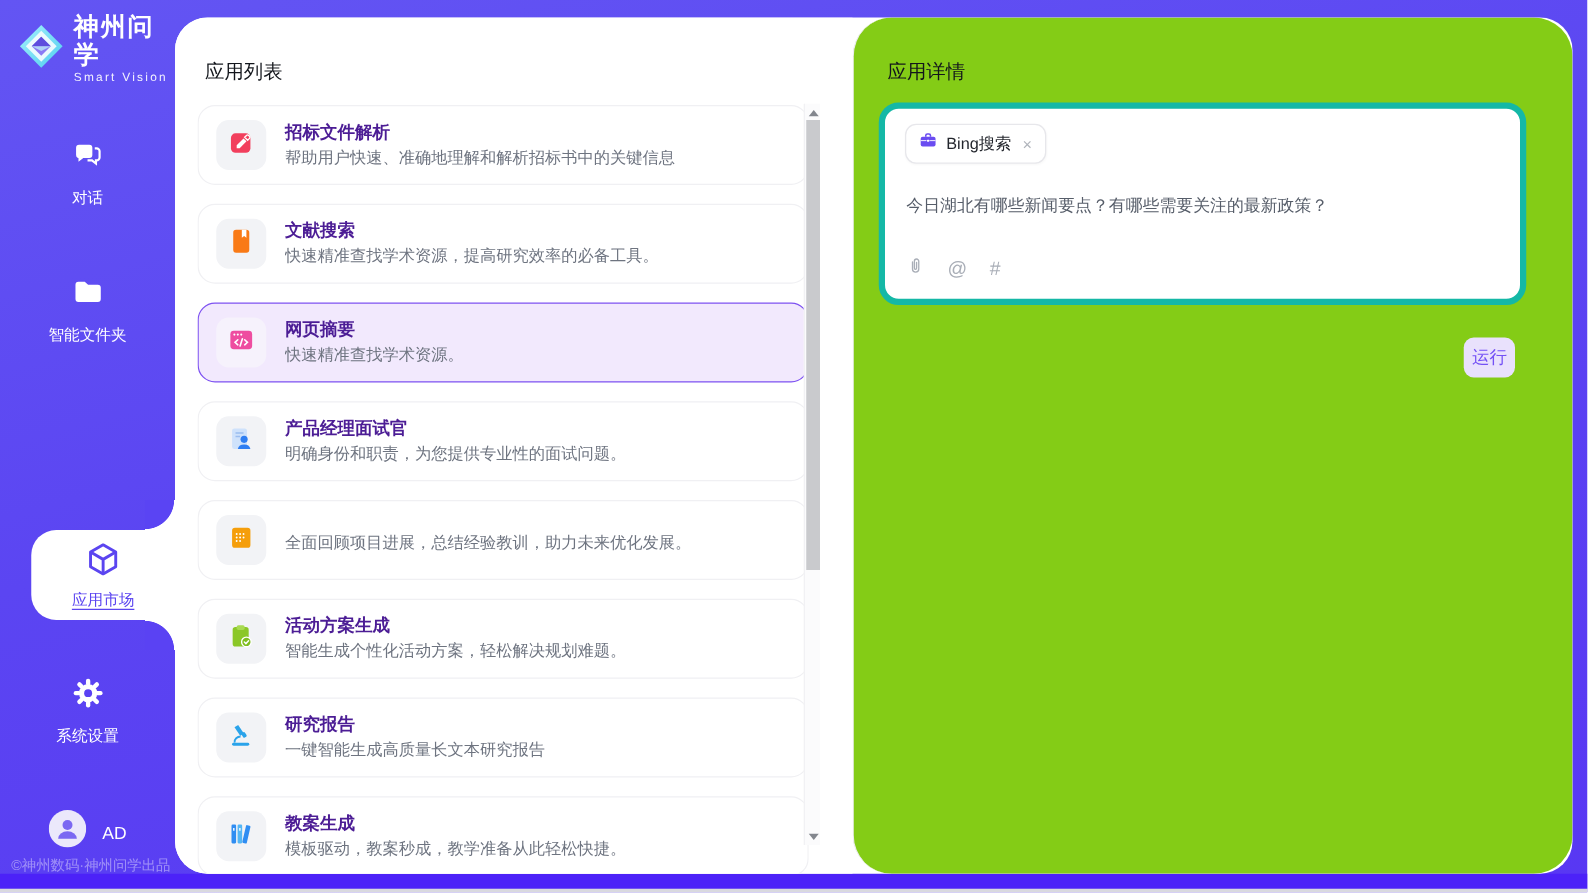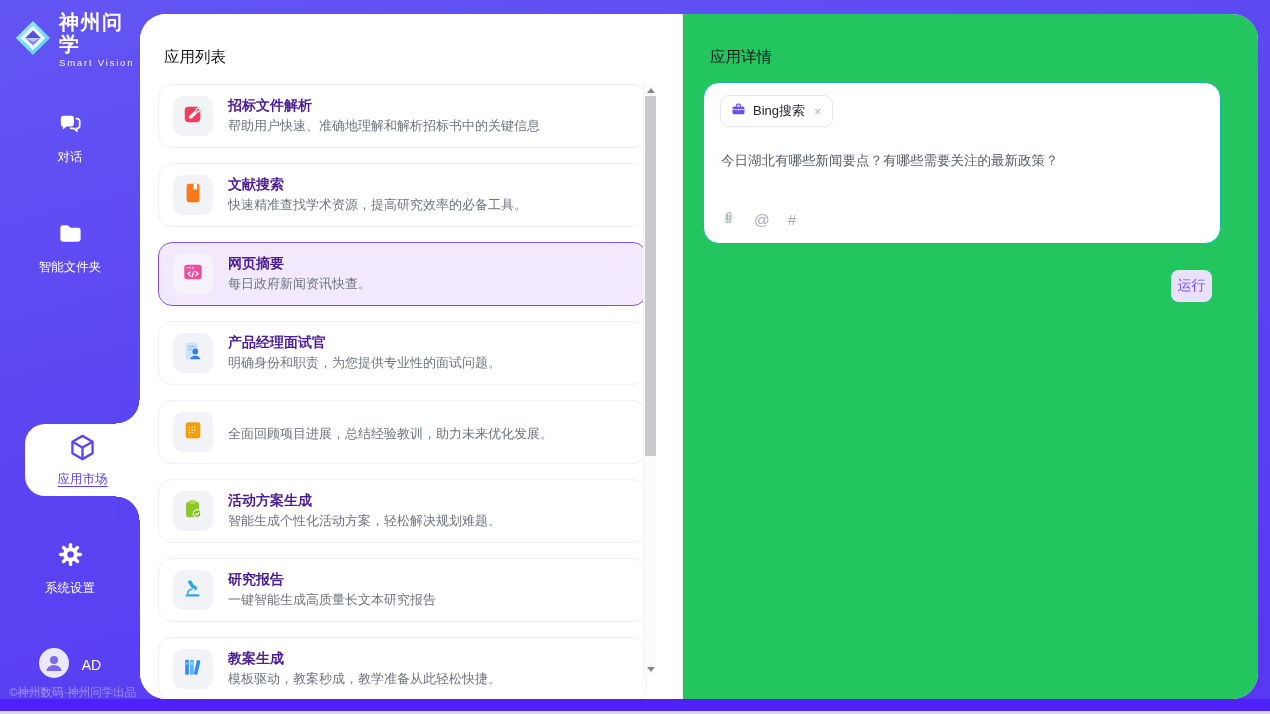--- a/index.html
+++ b/index.html
@@ -36,21 +36,21 @@
   .user-row{position:absolute;left:0;top:648px;width:140px;display:flex;align-items:center;
             justify-content:center;gap:13px;}
   .user-initials{color:#fff;font-size:14px;}
   .copyright{position:absolute;left:9px;top:685px;width:150px;font-size:11.5px;
              color:rgba(255,255,255,.42);white-space:nowrap;}
 
   
   .panel{position:absolute;left:140px;top:14px;width:1118px;height:685px;border-radius:26px;
          background:#fff;display:flex;overflow:hidden;z-index:2;}
   .list-pane{position:relative;width:542px;background:#fff;flex:none;}
-  .detail-pane{position:relative;flex:1;background:#22c55e;border-left:1px solid #ececf0;}
+  .detail-pane{position:relative;flex:1;background:#84cc16;border-left:1px solid #ececf0;border-radius:31px;}
   .pane-title{position:absolute;left:17px;top:26px;margin:7px;font-size:15.5px;font-weight:400;color:#13161c;}
   .detail-pane .pane-title{left:20px;}
 
   
   .cards{position:absolute;left:18px;top:69px;width:489px;bottom:0;display:flex;
          flex-direction:column;gap:15px;overflow:hidden;padding-top:1px;box-sizing:border-box;}
   .app-card{flex:none;height:64px;box-sizing:border-box;background:#fff;border:1px solid #f0f0f3;
             border-radius:14px;display:flex;align-items:center;gap:15px;padding:0 14px;cursor:pointer;}
   .app-card.selected{background:#f2e9fd;border:1px solid #7e52f1;}
   .tile{flex:none;width:40px;height:40px;border-radius:10px;background:#f2f3f6;
@@ -66,21 +66,21 @@
   .sb-arrow{position:absolute;left:0;width:13px;height:14px;display:flex;align-items:center;justify-content:center;}
   .sb-up{top:0;} .sb-down{bottom:0;}
   .tri-up{width:0;height:0;border-left:4px solid transparent;border-right:4px solid transparent;
           border-bottom:5px solid #83878e;}
   .tri-down{width:0;height:0;border-left:4px solid transparent;border-right:4px solid transparent;
           border-top:5px solid #83878e;}
   .sb-thumb{position:absolute;left:1px;top:13px;width:11px;height:360px;background:#c9cacd;}
 
   
   .input-card{position:absolute;left:20px;top:68px;width:518px;height:162px;background:#fff;
-              border:1px solid #14b8a6;border-radius:16px;box-sizing:border-box;}
+              border:5px solid #14b8a6;border-radius:16px;box-sizing:border-box;}
   .chip{position:absolute;left:16px;top:12px;height:30px;display:inline-flex;align-items:center;
         gap:7px;padding:0 10px;background:#fff;border:1px solid #e7e7eb;border-radius:9px;
         box-shadow:0 1px 2px rgba(0,0,0,.03);cursor:pointer;}
   .chip-label{font-size:13px;color:#23262d;}
   .chip-close{font-size:13px;color:#b0b4bb;margin-left:2px;cursor:pointer;line-height:1;}
   .prompt{position:absolute;left:17px;top:68px;right:16px;font-size:13.5px;color:#565d69;line-height:1.5;}
   .attach{position:absolute;left:17px;bottom:12px;display:flex;align-items:center;gap:18px;
           color:#a9aeb7;}
   .attach .sym{font-size:15.5px;color:#a9aeb7;cursor:pointer;}
   .run-btn{position:absolute;left:488px;top:256px;width:41px;height:32px;border:none;
@@ -219,21 +219,21 @@
               <span class="tile-icon"><svg viewBox="0 0 24 24" width="22" height="22">
                   <rect x="2.5" y="4" width="19" height="16" rx="3" fill="#ee4da0"></rect>
                   <circle cx="6" cy="7.3" r=".9" fill="#fff"></circle>
                   <circle cx="9" cy="7.3" r=".9" fill="#fff"></circle>
                   <circle cx="12" cy="7.3" r=".9" fill="#fff"></circle>
                   <path d="M9 11.8l-2.4 2.2L9 16.2M15 11.8l2.4 2.2L15 16.2M13 11l-2 6.2" stroke="#fff" stroke-width="1.4" fill="none" stroke-linecap="round"></path>
                 </svg></span>
             </div>
     <div class="app-info">
       <div class="app-title">网页摘要</div>
-      <div class="app-desc">每日政府新闻资讯快查。</div>
+      <div class="app-desc">快速精准查找学术资源。</div>
     </div>
   </div>
 
   <div class="app-card">
     <div class="tile">
               <span class="tile-icon"><svg viewBox="0 0 24 24" width="22" height="22">
                   <rect x="4" y="3" width="13" height="18" rx="2" fill="#cfe2fb"></rect>
                   <path d="M7 7h7M7 10h4" stroke="#9bbdf0" stroke-width="1.3"></path>
                   <circle cx="14.5" cy="12.5" r="3.1" fill="#2f7ef2"></circle>
                   <path d="M9 21a5.6 4.8 0 0 1 11 0z" fill="#2f7ef2"></path>

